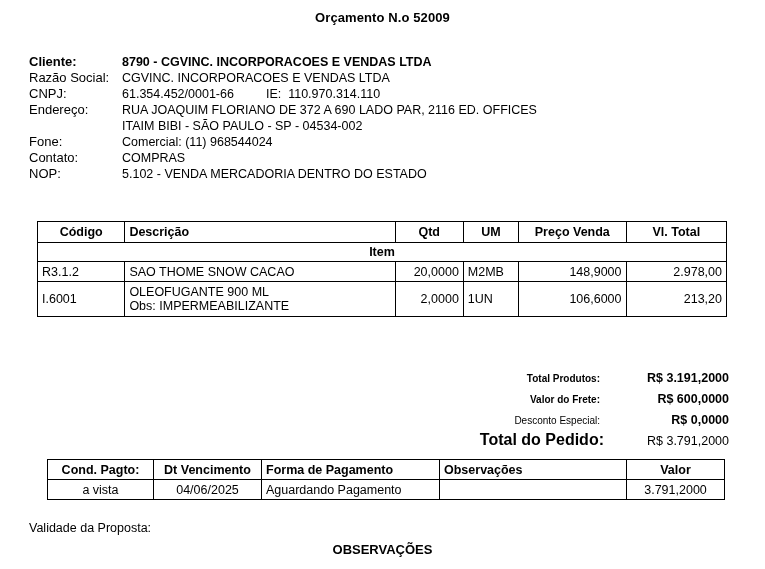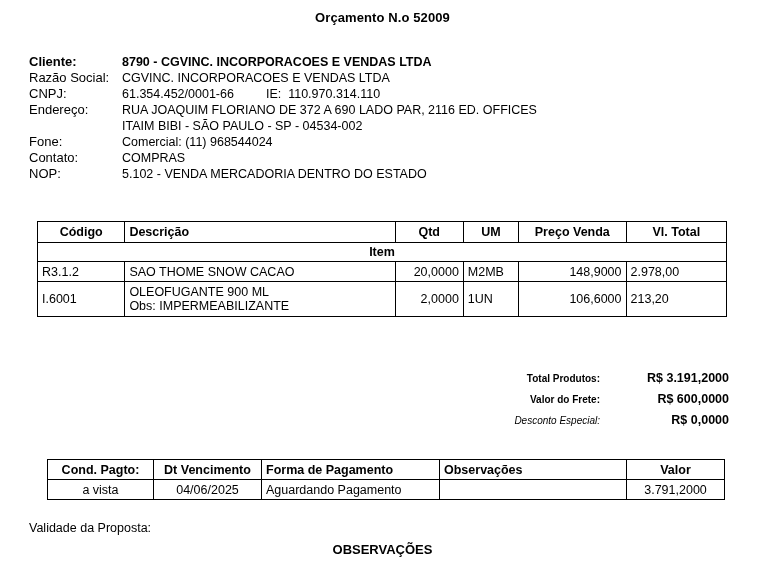--- a/index.html
+++ b/index.html
@@ -85,21 +85,21 @@
   }
   .it-codigo  { width: 87px;  text-align: left; }
   .it-desc    { width: 269px; text-align: left; }
   .it-qtd     { width: 68px;  text-align: right; }
   .it-um      { width: 55px;  text-align: left; }
   .it-preco   { width: 107px; text-align: right; }
   .it-total   { width: 100px; text-align: right; }
   .items-table td.c-qtd   { text-align: right; margin-left: 44px; }
   .items-table td.c-um    { text-align: left; }
   .items-table td.c-preco { text-align: right; }
-  .items-table td.c-total { }
+  .items-table td.c-total { text-align: right; }
   .row-one-line td { height: 17px; }
   .row-two-line td { height: 32px; }
   .desc-line2 { display: block; }
 
   
   .totals {
     position: absolute;
     left: 420px;
     top: 338px;
     width: 309px;
@@ -109,21 +109,21 @@
     align-items: baseline;
     justify-content: flex-end;
     height: 21px;
   }
   .tot-row .tl {
     text-align: right;
     font-size: 10px;
     font-weight: bold;
     padding-right: 9px;
   }
-  .tot-row .tl.regular { font-weight: normal; font-style: italic; }
+  .tot-row .tl.regular { font-weight: normal; }
   .tot-row .tv {
     width: 120px;
     text-align: right;
     font-size: 12.5px;
     font-weight: bold;
     margin-top: 33px;
   }
   .tot-row.grand { height: 24px; }
   .tot-row.grand .tl {
     font-size: 16px;
@@ -272,20 +272,24 @@
     <span class="tv">R$ 3.191,2000</span>
   </div>
   <div class="tot-row">
     <span class="tl">Valor do Frete:</span>
     <span class="tv">R$ 600,0000</span>
   </div>
   <div class="tot-row">
     <span class="tl regular">Desconto Especial:</span>
     <span class="tv">R$ 0,0000</span>
   </div>
+  <div class="tot-row grand">
+    <span class="tl">Total do Pedido:</span>
+    <span class="tv">R$ 3.791,2000</span>
+  </div>
 </div>
 
 <table class="pay-table">
   <colgroup>
     <col class="p-cond">
       <col class="p-venc">
       <col class="p-forma">
     <col class="p-obs">
       <col class="p-valor">
   </colgroup>

